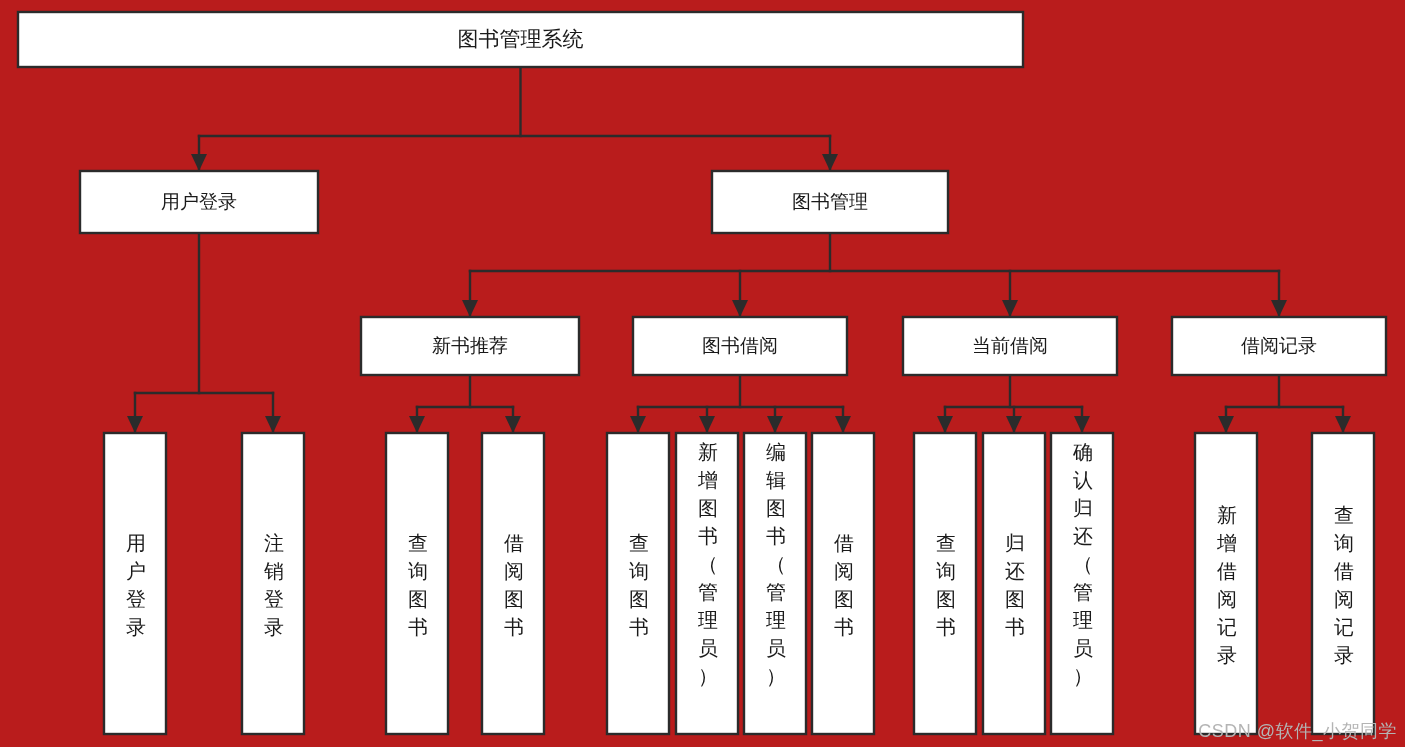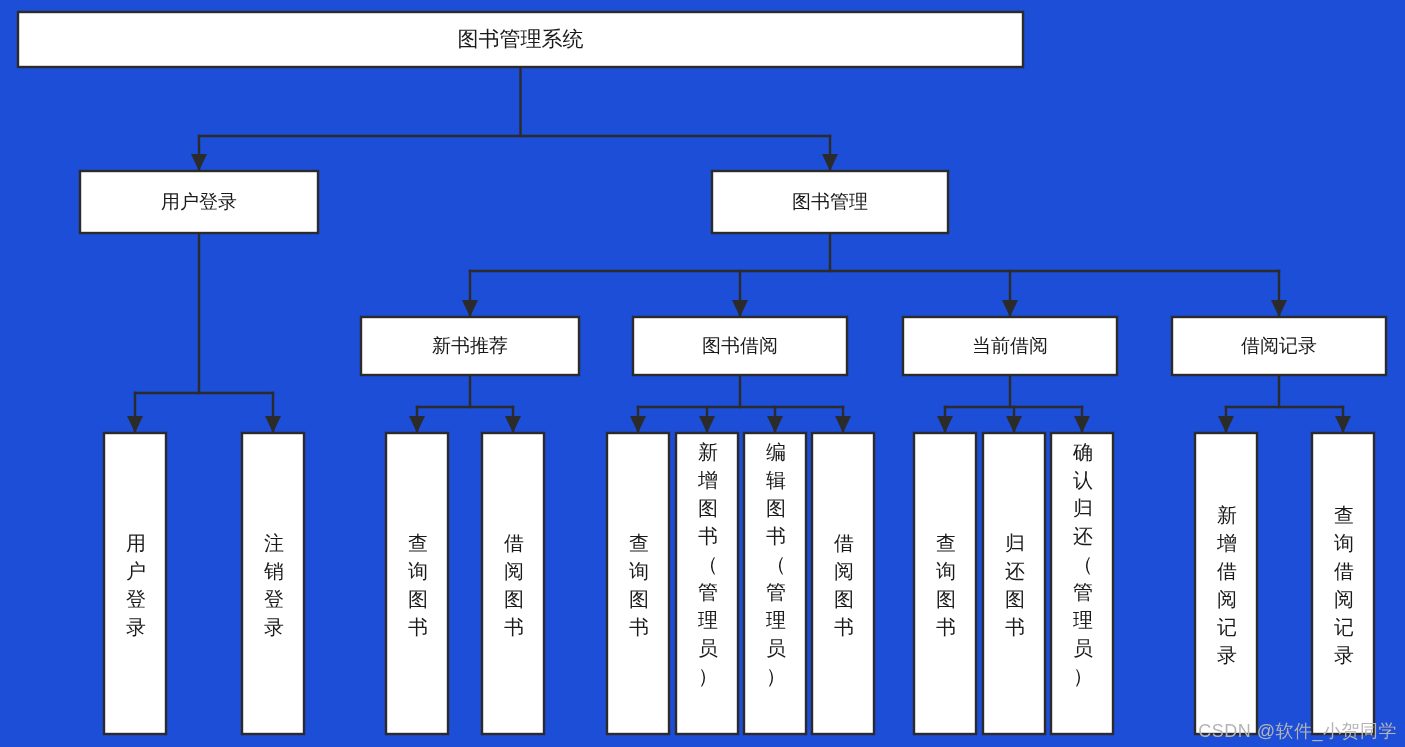--- a/index.html
+++ b/index.html
@@ -10,21 +10,21 @@
   body {
     width: 1405px;
     height: 747px;
     font-family: "Liberation Sans", "DejaVu Sans", sans-serif;
     overflow: hidden;
   }
   #diagram-root {
     position: relative;
     width: 1405px;
     height: 747px;
-    background: #1d4ed8;
+    background: #b91c1c;
   }
   svg#flow {
     position: absolute;
     top: 0;
     left: 0;
     width: 1405px;
     height: 747px;
   }
   .node-rect {
     fill: #ffffff;

